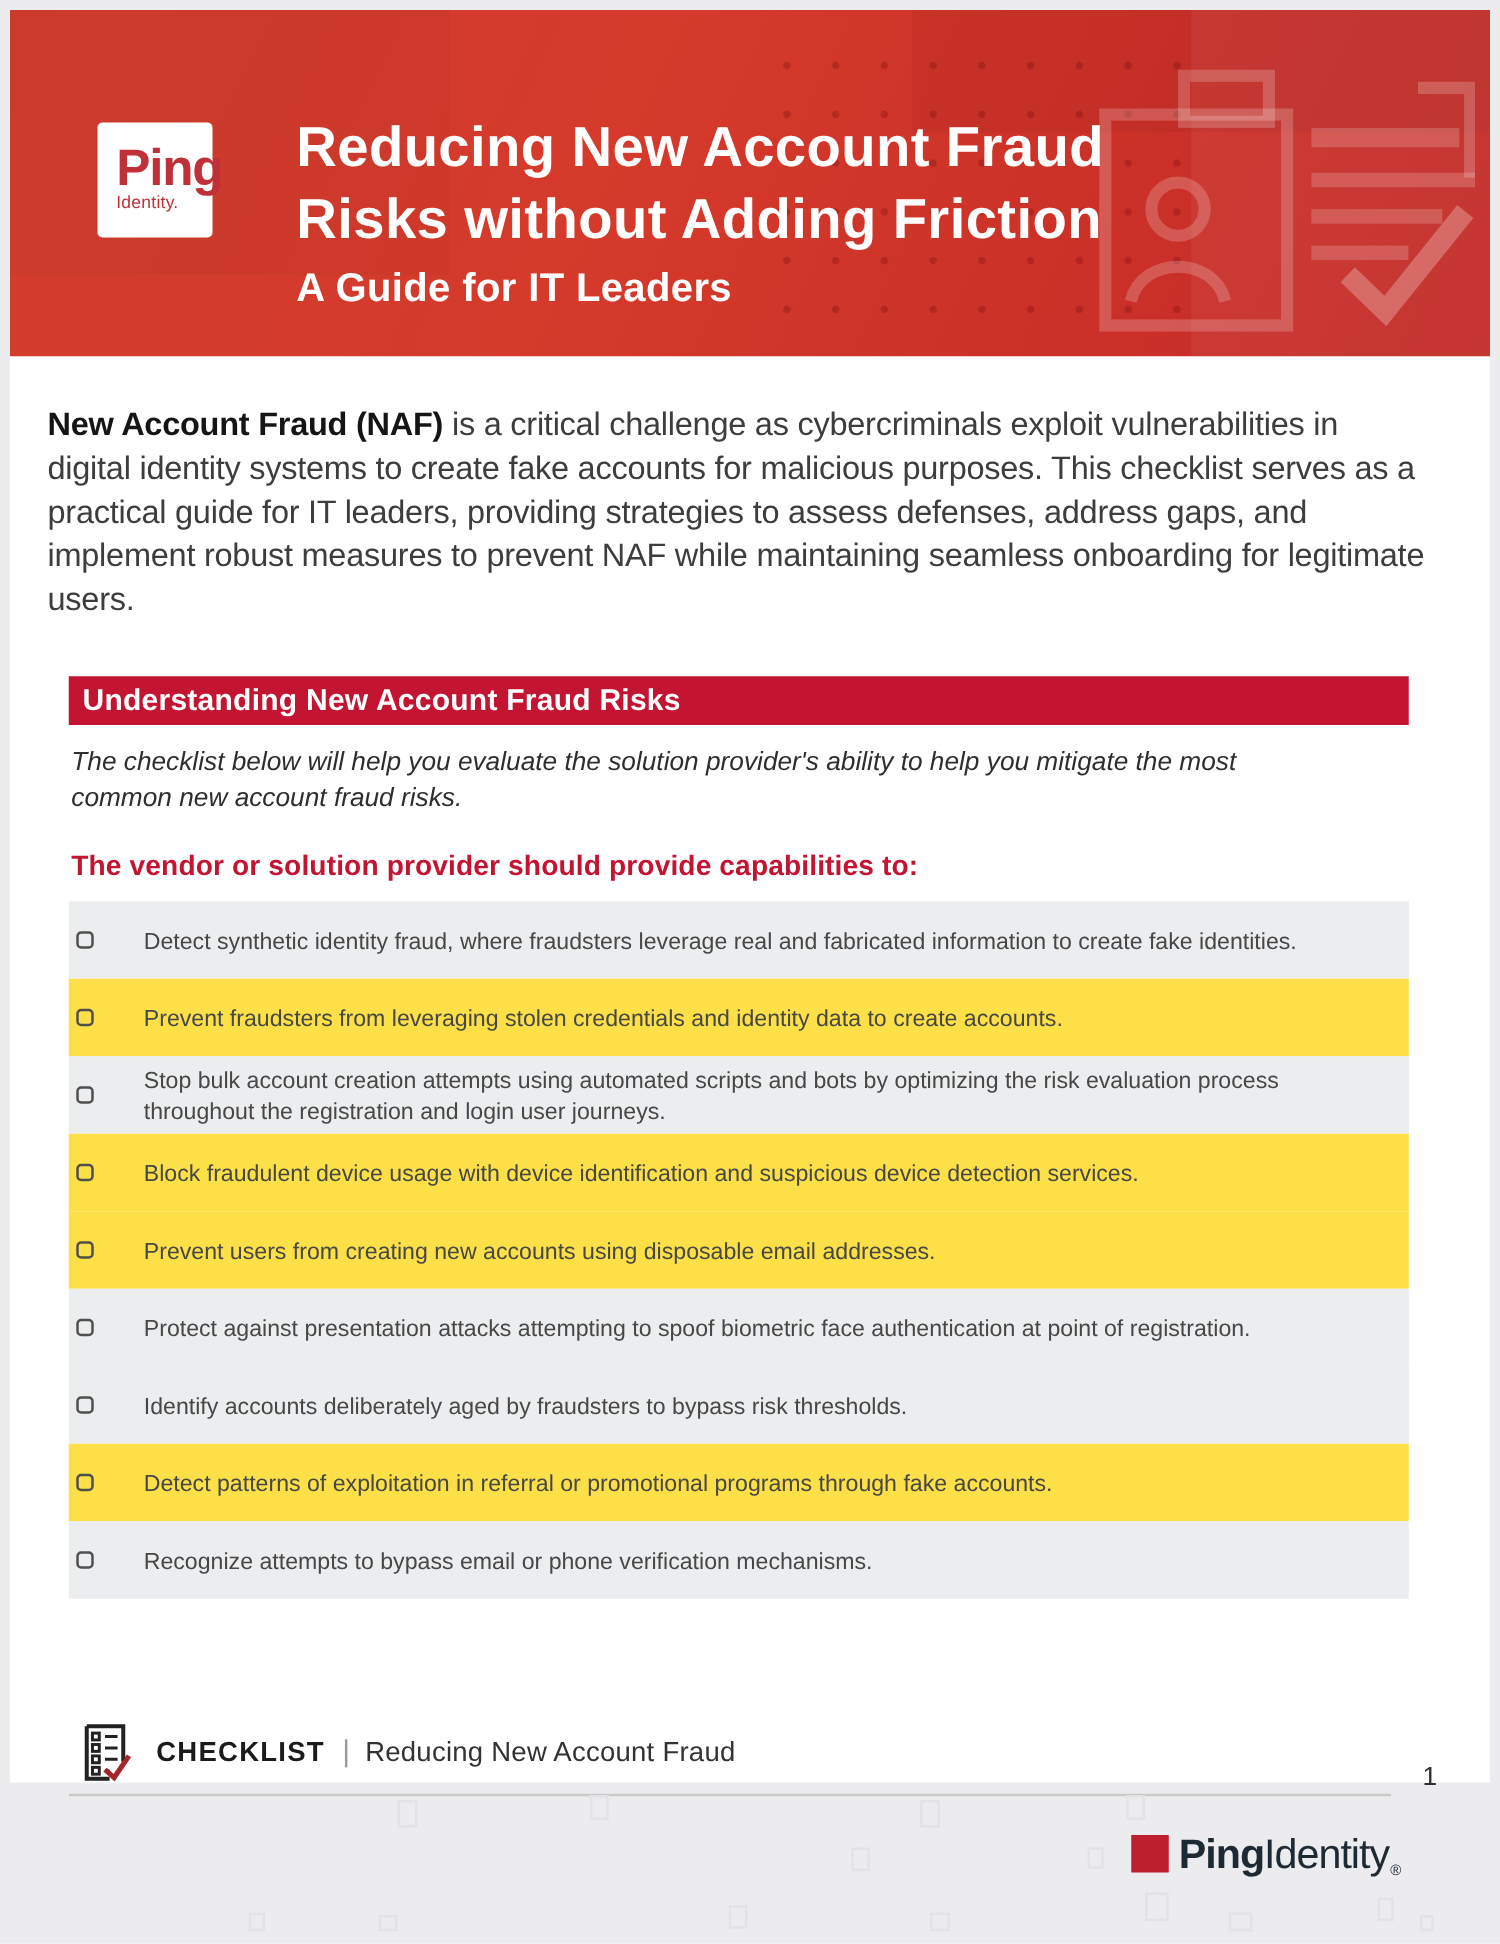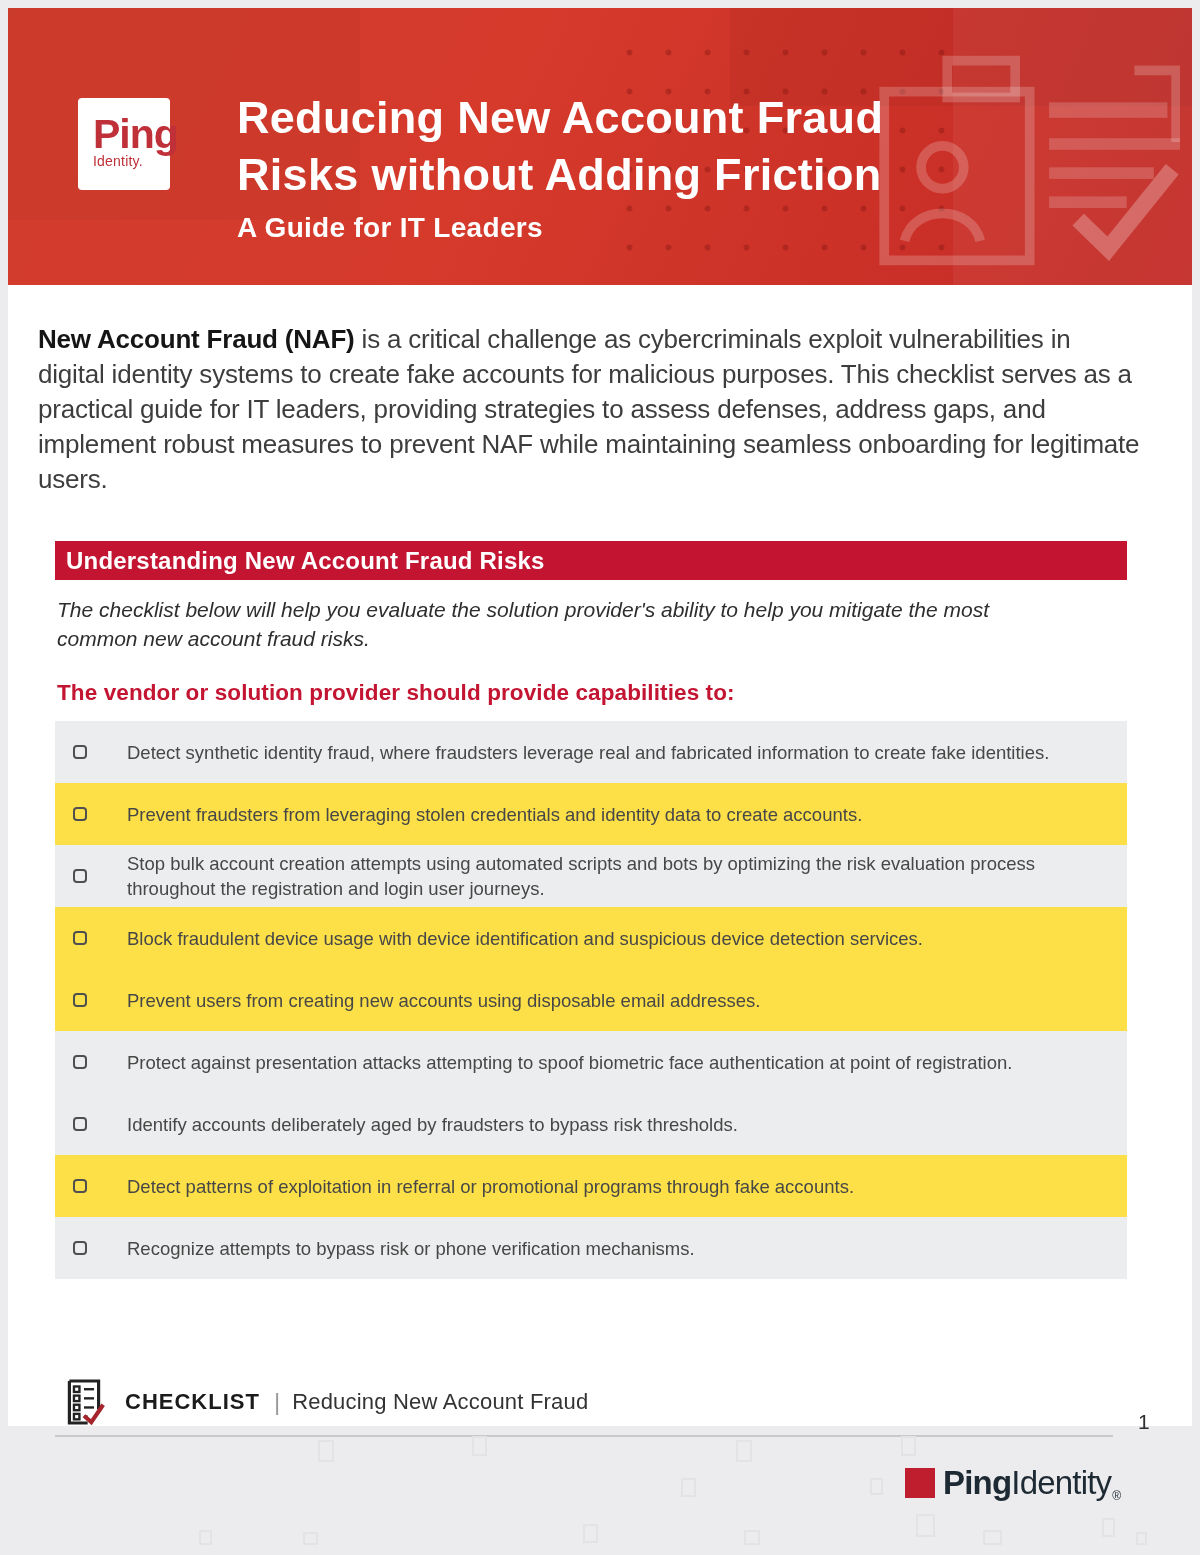--- a/index.html
+++ b/index.html
@@ -30,21 +30,21 @@
   }
   .header-watermark { position:absolute; left:852px; top:40px; }
   .logo-box {
     position:absolute; left:70px; top:90px; width:92px; height:92px;
     background:#ffffff; border-radius:4px; padding:16px 0 0 15px;
   }
   .logo-box .logo-main { font-size:41px; font-weight:700; color:#bf3038; letter-spacing:-1px; line-height:40px; }
   .logo-box .logo-sub  { font-size:14px; font-weight:500; color:#bf3038; letter-spacing:0.2px; margin-top:-1px; }
   .title-block { position:absolute; left:229px; top:81px; z-index:3; }
   .title-line { font-size:45px; font-weight:700; color:#ffffff; line-height:57px; letter-spacing:0.3px; }
-  .subtitle   { font-size:28px; font-weight:700; color:#ffffff; margin-top:9px; letter-spacing:0.3px; }
+  .subtitle   { font-size:32px; font-weight:700; color:#ffffff; margin-top:9px; letter-spacing:0.3px; }
 
   
   .intro {
     margin:37px 52px 0 30px;
     font-size:26px; line-height:35px; color:#3d3d3d; letter-spacing:-0.2px;
   }
   .intro b { color:#151515; font-weight:700; }
 
   
   .banner {
@@ -59,21 +59,21 @@
   }
   .vendor-heading {
     margin:27px 0 0 49px;
     font-size:22.5px; font-weight:700; color:#C31432; letter-spacing:0.1px;
   }
 
   
   .rows { margin:15px 0 0 47px; width:1072px; }
   .row {
     display:flex; align-items:center;
-    min-height:62px; padding:6px 26px 6px 12px;
+    min-height:62px; padding:6px 26px 6px 0;
   }
   .row.gray  { background:#ECEDEE; }
   .row.light { background:#fde047; }
   .checkbox {
     width:14px; height:14px; flex-shrink:0;
     border:2px solid #4f4f4f; border-radius:4px;
     margin:0 40px 0 6px; background:transparent;
   }
   .row-text { font-size:18.5px; line-height:25px; color:#474747; }
 
@@ -170,21 +170,21 @@
     <div class="row gray">
         <span class="checkbox"></span>
         <span class="row-text">Identify accounts deliberately aged by fraudsters to bypass risk thresholds.</span>
       </div>
     <div class="row light">
         <span class="checkbox"></span>
         <span class="row-text">Detect patterns of exploitation in referral or promotional programs through fake accounts.</span>
       </div>
     <div class="row gray">
         <span class="checkbox"></span>
-        <span class="row-text">Recognize attempts to bypass risk or phone verification mechanisms.</span>
+        <span class="row-text">Recognize attempts to bypass email or phone verification mechanisms.</span>
       </div>
   </div>
 
   <div class="footer-rule"></div>
   <div class="page-number">1</div>
 
   <div class="footer-left">
     <svg width="42" height="52" viewBox="0 0 46 56">
       <path d="M7,5 H39 V36 M7,5 V51 H27" fill="none" stroke="#222222" stroke-width="3.5"></path>
       <g fill="none" stroke="#222222" stroke-width="2.6">

